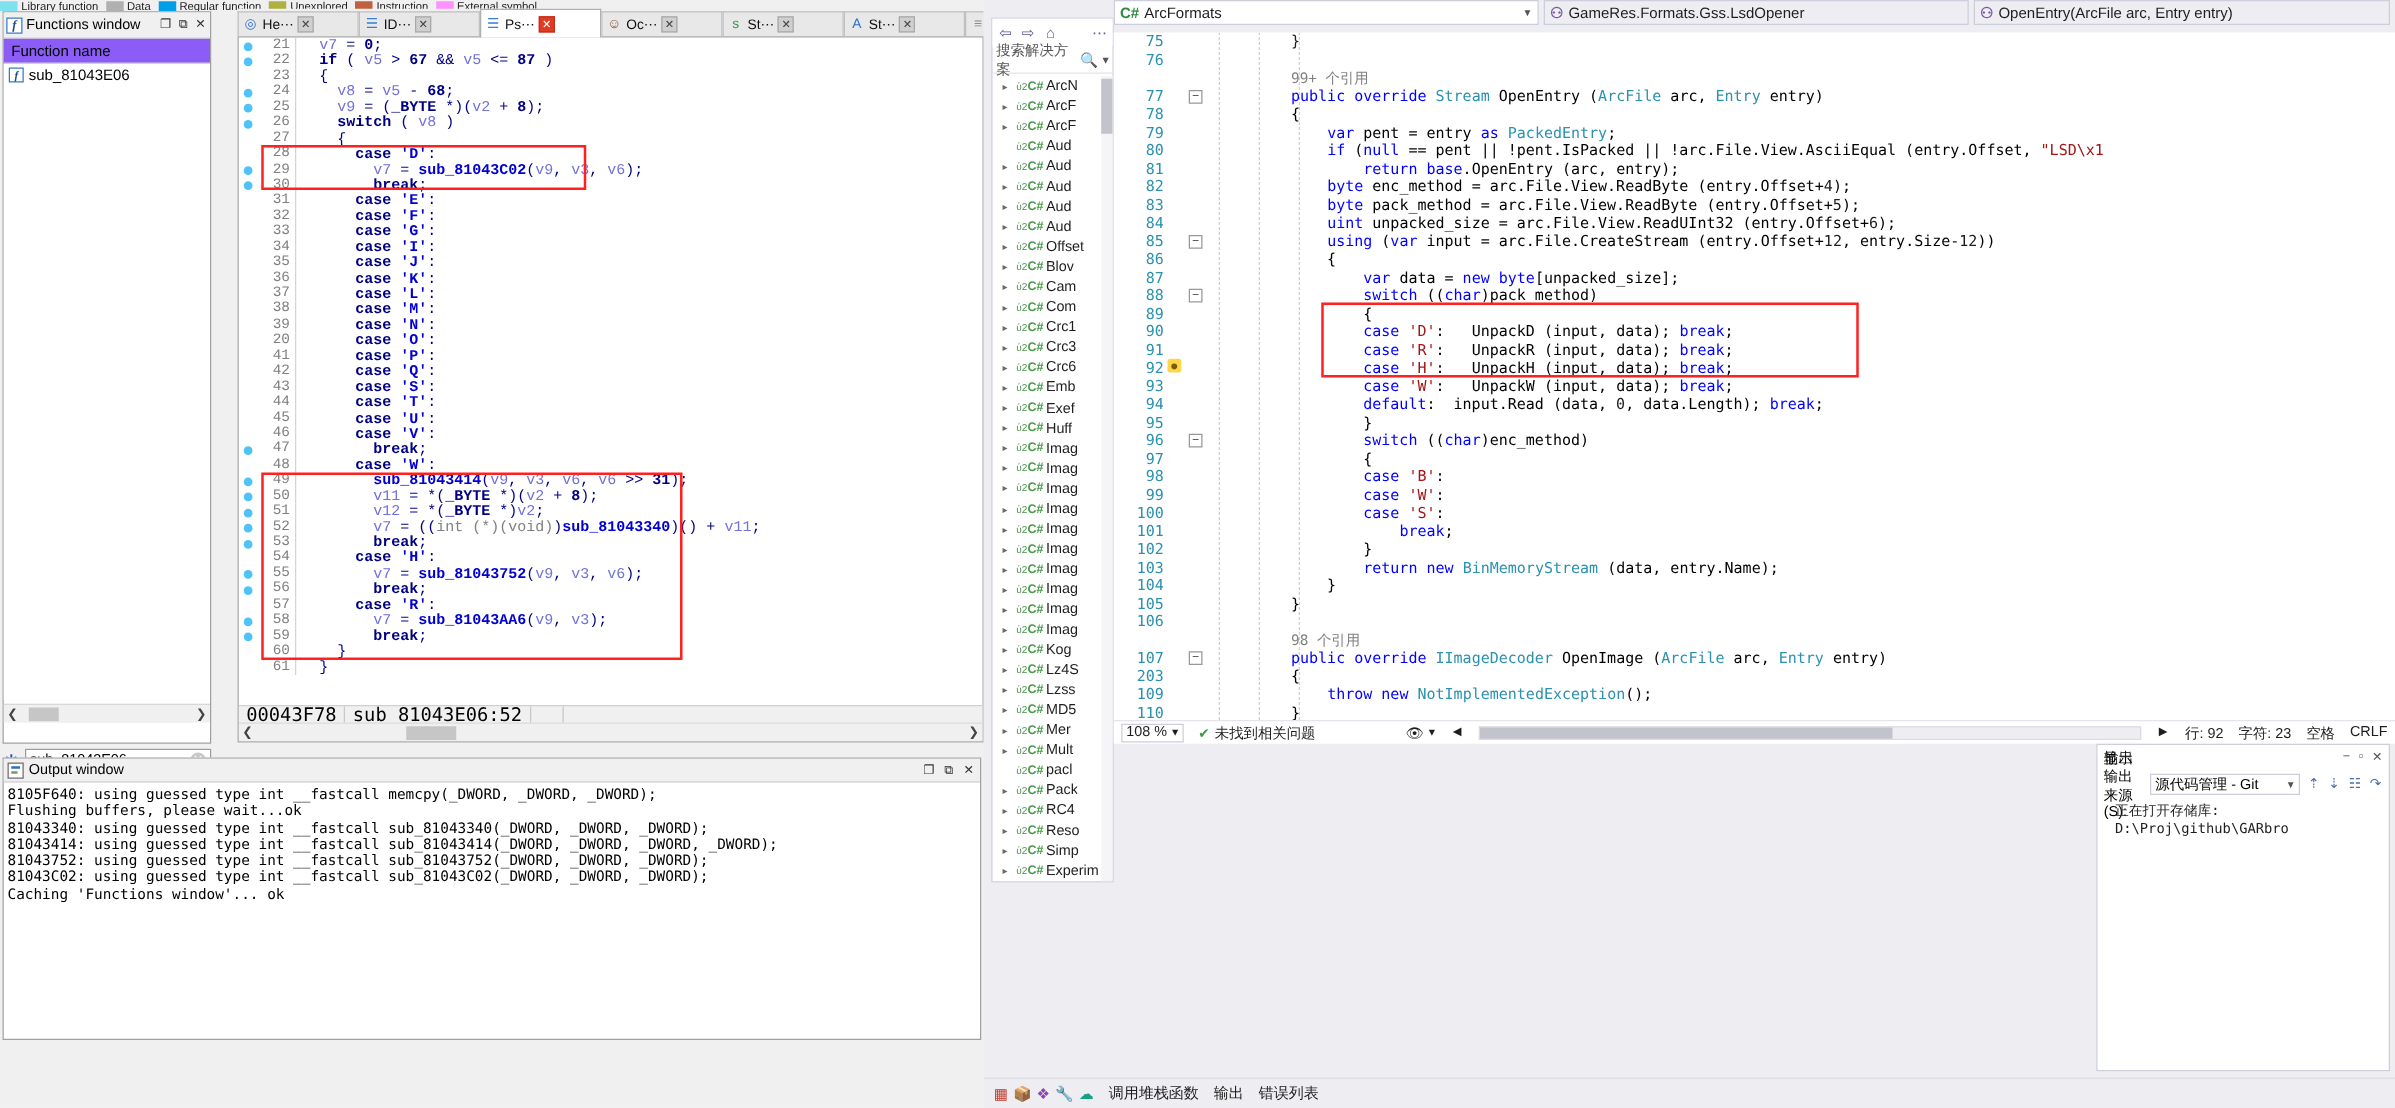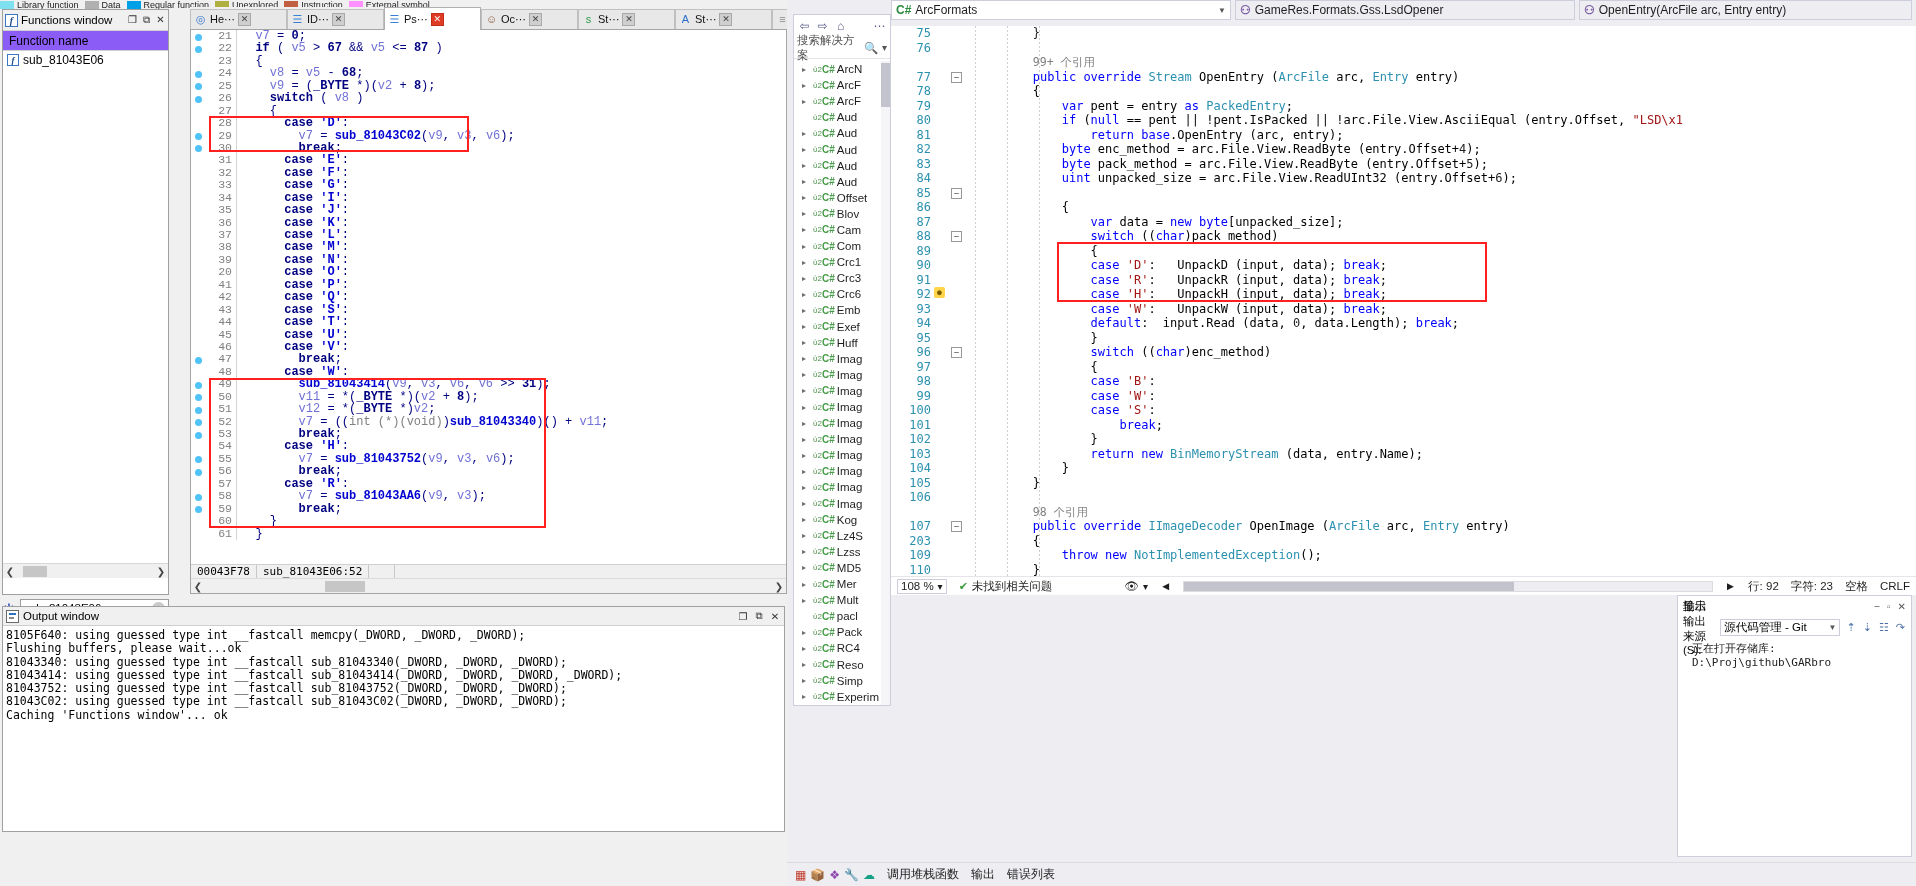--- a/index.html
+++ b/index.html
@@ -88,21 +88,21 @@
   .cl .tx { position:absolute; left:50px; top:0; }
   .kw  { color:#000080; font-weight:bold; }
   .var { color:#7171d6; }
   .fnc { color:#0000d0; font-weight:bold; }
   .num { color:#000080; font-weight:bold; }
   .typ { color:#808080; }
   .pln { color:#000080; }
   .hlbox { position:absolute; border:2px solid #ff2020; pointer-events:none; }
   .ida-status { position:absolute; left:0; right:0; bottom:15px; height:14px;
      border-top:1px solid #d0d0d0; background:#f0f0f0; display:flex; align-items:center;
-     font-family:"DejaVu Sans Mono", monospace; font-size:11px; color:#000; }
+     font-family:"DejaVu Sans Mono", monospace; font-size:15px; color:#000; }
   .ida-status .cell { padding:0 6px; border-right:1px solid #c8c8c8; height:14px; line-height:14px; }
   .ida-hs { position:absolute; left:0; right:0; bottom:0; height:15px; background:#f0f0f0;
      border-top:1px solid #dadada; display:flex; align-items:center; }
   .ida-hs .arrow { width:14px; text-align:center; font-size:10px; color:#444; }
   .ida-hs .track { flex:1; position:relative; height:13px; }
   .ida-hs .thumb { position:absolute; left:120px; top:1px; width:40px; height:11px; background:#c6c6c6; }
 
   
   #vs { position:absolute; left:787px; top:0; width:1129px; height:886px; background:#eeeef2; }
 
@@ -617,21 +617,21 @@
           <div class="vline"><span class="vn">76</span><span class="vt">&nbsp;</span></div>
           <div class="vline"><span class="vn"></span><span class="vt">        <span class="ref">99+ 个引用</span></span></div>
           <div class="vline"><span class="vn">77</span><span class="fold">−</span><span class="vt">        <span class="k1">public</span> <span class="k1">override</span> <span class="k2">Stream</span> OpenEntry (<span class="k2">ArcFile</span> arc, <span class="k2">Entry</span> entry)</span></div>
           <div class="vline"><span class="vn">78</span><span class="vt">        {</span></div>
           <div class="vline"><span class="vn">79</span><span class="vt">            <span class="k1">var</span> pent = entry <span class="k1">as</span> <span class="k2">PackedEntry</span>;</span></div>
           <div class="vline"><span class="vn">80</span><span class="vt">            <span class="k1">if</span> (<span class="k1">null</span> == pent || !pent.IsPacked || !arc.File.View.AsciiEqual (entry.Offset, <span class="k3">"LSD\x1</span></span></div>
           <div class="vline"><span class="vn">81</span><span class="vt">                <span class="k1">return</span> <span class="k1">base</span>.OpenEntry (arc, entry);</span></div>
           <div class="vline"><span class="vn">82</span><span class="vt">            <span class="k1">byte</span> enc_method = arc.File.View.ReadByte (entry.Offset+<span class="k4">4</span>);</span></div>
           <div class="vline"><span class="vn">83</span><span class="vt">            <span class="k1">byte</span> pack_method = arc.File.View.ReadByte (entry.Offset+<span class="k4">5</span>);</span></div>
           <div class="vline"><span class="vn">84</span><span class="vt">            <span class="k1">uint</span> unpacked_size = arc.File.View.ReadUInt32 (entry.Offset+<span class="k4">6</span>);</span></div>
-          <div class="vline"><span class="vn">85</span><span class="fold">−</span></div>
+          <div class="vline"><span class="vn">85</span><span class="fold">−</span><span class="vt">            <span class="k1">using</span> (<span class="k1">var</span> input = arc.File.CreateStream (entry.Offset+<span class="k4">12</span>, entry.Size-<span class="k4">12</span>))</span></div>
           <div class="vline"><span class="vn">86</span><span class="vt">            {</span></div>
           <div class="vline"><span class="vn">87</span><span class="vt">                <span class="k1">var</span> data = <span class="k1">new</span> <span class="k1">byte</span>[unpacked_size];</span></div>
           <div class="vline"><span class="vn">88</span><span class="fold">−</span><span class="vt">                <span class="k1">switch</span> ((<span class="k1">char</span>)pack_method)</span></div>
           <div class="vline"><span class="vn">89</span><span class="vt">                {</span></div>
           <div class="vline"><span class="vn">90</span><span class="vt">                <span class="k1">case</span> <span class="k3">'D'</span>:   UnpackD (input, data); <span class="k1">break</span>;</span></div>
           <div class="vline"><span class="vn">91</span><span class="vt">                <span class="k1">case</span> <span class="k3">'R'</span>:   UnpackR (input, data); <span class="k1">break</span>;</span></div>
           <div class="vline"><span class="vn">92</span><span class="bulb">●</span><span class="vt">                <span class="k1">case</span> <span class="k3">'H'</span>:   UnpackH (input, data); <span class="k1">break</span>;</span></div>
           <div class="vline"><span class="vn">93</span><span class="vt">                <span class="k1">case</span> <span class="k3">'W'</span>:   UnpackW (input, data); <span class="k1">break</span>;</span></div>
           <div class="vline"><span class="vn">94</span><span class="vt">                <span class="k1">default</span>:  input.Read (data, <span class="k4">0</span>, data.Length); <span class="k1">break</span>;</span></div>
           <div class="vline"><span class="vn">95</span><span class="vt">                }</span></div>

